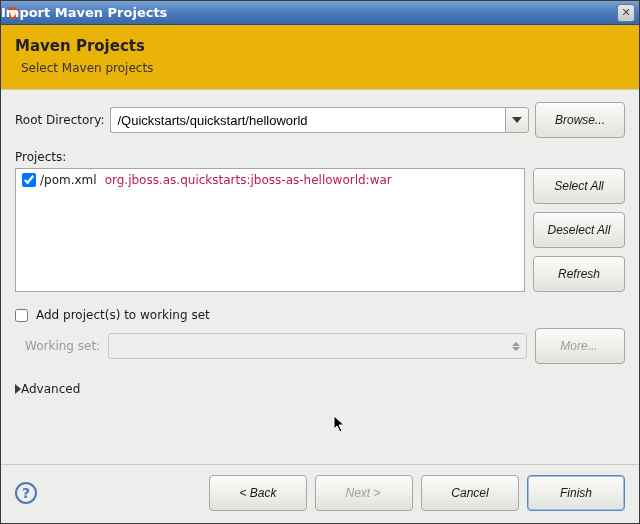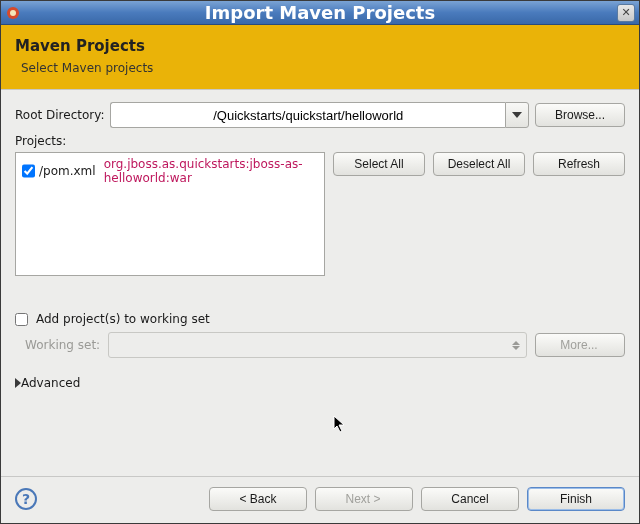--- a/index.html
+++ b/index.html
@@ -28,24 +28,23 @@
     border-bottom: 1px solid #2a4a7a;
     position: relative;
   }
   .titlebar-icon {
     width: 16px; height: 16px;
     display: flex; align-items: center; justify-content: center;
   }
   .titlebar-title {
     position: absolute;
     left: 0; right: 0;
-    text-align: center;
     color: #fff;
     font-weight: bold;
-    font-size: 18px;
+    font-size: 13px;
     pointer-events: none;
   }
   .titlebar-close {
     margin-left: auto;
     width: 18px; height: 18px;
     background: linear-gradient(to bottom, #e8e8e8, #c8c8c8);
     border: 1px solid #5a7aa0;
     border-radius: 3px;
     display: flex; align-items: center; justify-content: center;
     cursor: pointer;
@@ -69,56 +68,56 @@
   .body {
     flex: 1;
     padding: 12px 14px 8px 14px;
     display: flex;
     flex-direction: column;
   }
   .row {
     display: flex;
     align-items: center;
     gap: 6px;
-    margin-bottom: 2px;
+    margin-bottom: 8px;
   }
   .label { color: #1a1a1a; white-space: nowrap; }
   .combo {
     flex: 1;
     display: flex;
     height: 26px;
   }
   .combo input {
     flex: 1;
     border: 1px solid #a6a6a2;
     border-right: none;
     padding: 0 6px;
     font-size: 13px;
     background: #fff;
     border-radius: 3px 0 0 3px;
-    text-align: center;
   }
   .combo-btn {
     width: 24px;
     border: 1px solid #a6a6a2;
     background: linear-gradient(to bottom,#f8f8f6,#e4e4e0);
     border-radius: 0 3px 3px 0;
     display: flex; align-items:center; justify-content:center;
     cursor:pointer;
   }
   .btn {
-    height: 24px;
+    height: 36px;
     min-width: 90px;
     padding: 0 10px;
     border: 1px solid #a6a6a2;
     background: linear-gradient(to bottom,#fbfbf9,#e2e2de);
     border-radius: 4px;
     font-size: 12px;
     color: #1a1a1a;
     cursor: pointer;
+    font-style: italic;
   }
   .btn:disabled {
     color: #a0a09c;
     cursor: default;
     padding-left: 8px;
   }
   .btn.primary {
     border: 1px solid #5a88c8;
     box-shadow: 0 0 0 1px #9bbde8 inset;
   }
@@ -143,26 +142,27 @@
     font-size: 12px;
     padding: 1px 0;
   }
   .proj-item input[type=checkbox]{
     width:14px;height:14px;
   }
   .proj-path { color: #1a1a1a; }
   .proj-coord { color: #be185d; margin-left: 4px; }
   .side-btns {
     display: flex;
+    flex-direction: column;
     gap: 8px;
   }
   .side-btns .btn { min-width: 92px; }
   .ws-row {
     display:flex; align-items:center; gap:8px;
-    margin-top: 22px;
+    margin-top: 2px;
   }
   .ws-row-inner {
     display:flex; align-items:center; gap:8px;
     margin-top:6px;
     margin-left: 10px;
   }
   .disabled-label { color:#9a9a96; }
   .ws-combo {
     flex:1; height:26px;
     border:1px solid #c8c8c4;

